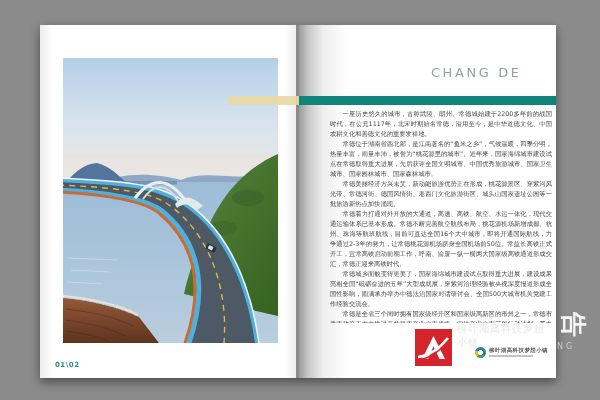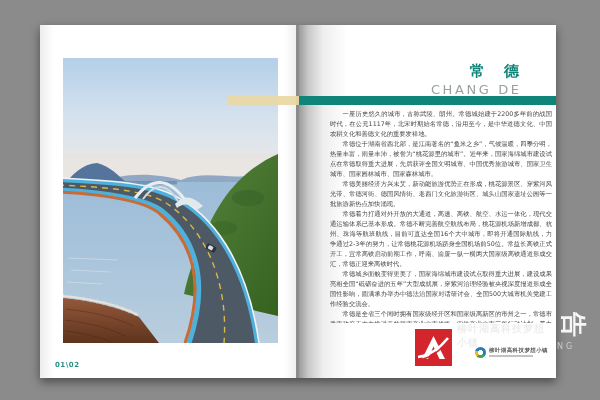--- a/index.html
+++ b/index.html
@@ -128,21 +128,20 @@
           <path d="M2,251 C30,254 52,259 70,268 M2,262 C26,265 46,270 62,278 M2,273 C20,275 36,279 48,284" stroke="#3a2110" stroke-width="0.9" fill="none" opacity="0.4"></path>
           <path d="M0,238 C30,241 56,247 75,257" fill="none" stroke="#e8e3da" stroke-width="1.8"></path>
           <path d="M0,238 C30,241 56,247 75,257" fill="none" stroke="#e8e3da" stroke-width="5" stroke-dasharray="0.8,6" opacity="0.55"></path>
         </svg>
       </div>
       <div class="page-number">01\02</div>
     </div>
 
     <div class="page right-page">
       <div class="title-block">
-        <div class="cn-title">常 德</div>
         <div class="en-title">CHANG DE</div>
       </div>
 
       <div class="body-text">
         <p>一座历史悠久的城市，古称武陵、朗州。常德城始建于2200多年前的战国时代，在公元1117年，北宋时期始名常德，沿用至今，是中华道德文化、中国农耕文化和善德文化的重要发祥地。</p>
         <p>常德位于湖南省西北部，是江南著名的“鱼米之乡”，气候温暖，四季分明，热量丰富，雨量丰沛，被誉为“桃花源里的城市”。近年来，国家海绵城市建设试点在常德取得重大进展，先后获评全国文明城市、中国优秀旅游城市、国家卫生城市、国家园林城市、国家森林城市。</p>
         <p>常德美丽经济方兴未艾，新动能旅游优势正在形成，桃花源景区、穿紫河风光带、常德河街、德国风情街、老西门文化旅游街区、城头山国家遗址公园等一批旅游新热点加快涌现。</p>
         <p>常德着力打通对外开放的大通道，高速、高铁、航空、水运一体化，现代交通运输体系已基本形成。常德不断完善航空航线布局，桃花源机场新增成都、杭州、珠海等航班航线，目前可直达全国16个大中城市，即将开通国际航线，力争通过2-3年的努力，让常德桃花源机场跻身全国机场前50位。常益长高铁正式开工，宜常高铁启动前期工作，呼南、渝厦一纵一横两大国家级高铁通道形成交汇，常德正迎来高铁时代。</p>
         <p>常德城乡面貌变得更美了，国家海绵城市建设试点取得重大进展，建设成果亮相全国“砥砺奋进的五年”大型成就展，穿紫河治理经验被央视深度报道形成全国性影响，圆满承办举办中德法治国家对话研讨会、全国500大城市机关党建工作经验交流会。</p>
         <p>常德是全省三个同时拥有国家级经开区和国家级高新区的市州之一，常德市委市政府正大力推进开放强市产业立市战略，实施产业立市三年行动计划，着力建设泛湘西北区域中心城市、湖南省域副中心城市。</p>

